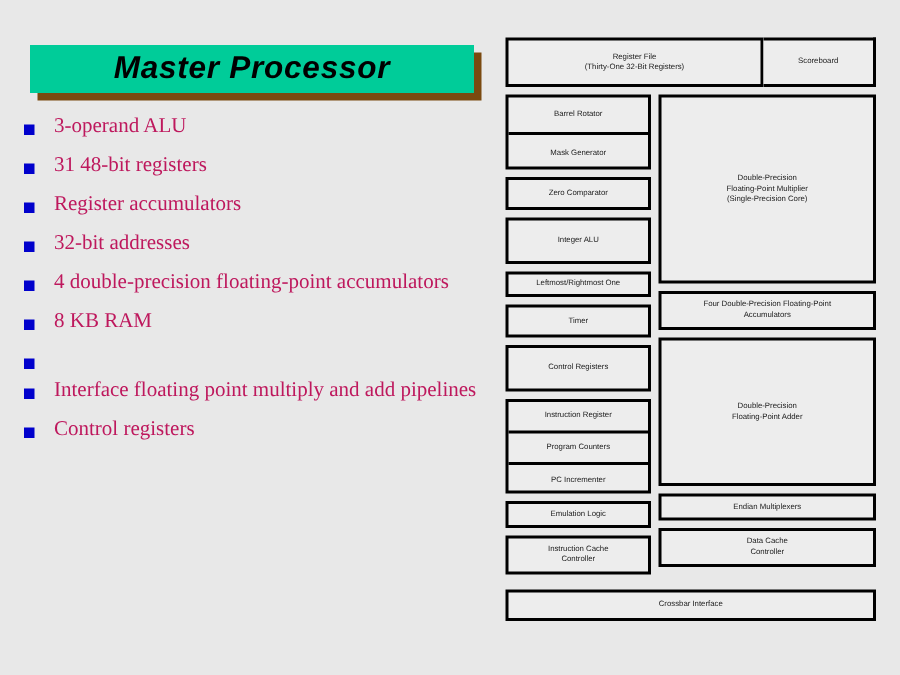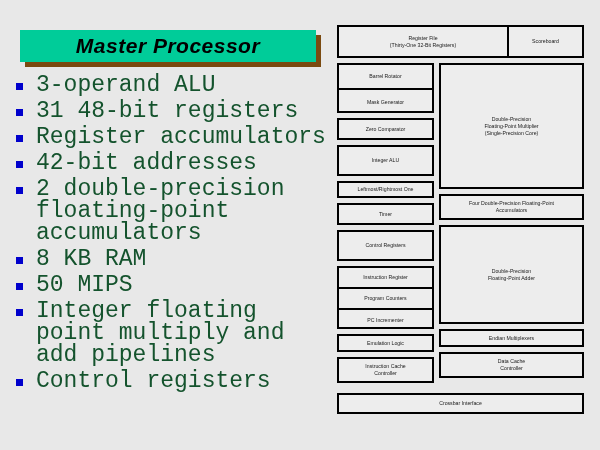--- a/index.html
+++ b/index.html
@@ -34,23 +34,23 @@
   .bullets{position:absolute;left:16px;top:74px;width:316px;}
   .bullet-row{
     display:flex;align-items:flex-start;
     margin-bottom:4px;
   }
   .bullet-mark{
     width:7px;height:7px;background:#0000cc;
     margin-top:9px;margin-right:13px;flex:0 0 auto;
   }
   .bullet-text{
-    color:#14532d;
-    font-family:Liberation Mono, monospace;
-    font-size:23px;line-height:22px;
+    color:#be185d;
+    font-family:Liberation Serif, serif;
+    font-size:14px;line-height:22px;
     letter-spacing:0px;
   }
 
   
   .diagram{position:absolute;left:337px;top:25px;width:247px;}
   .blk{
     border:2px solid #000;
     background:#ededed;
     box-sizing:border-box;
     display:flex;align-items:center;justify-content:center;
@@ -99,37 +99,36 @@
     <div class="bullet-row">
       <div class="bullet-mark"></div>
       <div class="bullet-text">31 48-bit registers</div>
     </div>
     <div class="bullet-row">
       <div class="bullet-mark"></div>
       <div class="bullet-text">Register accumulators</div>
     </div>
     <div class="bullet-row">
       <div class="bullet-mark"></div>
-      <div class="bullet-text">42-bit addresses</div>
-    </div>
-    <div class="bullet-row">
-      <div class="bullet-mark"></div>
-      <div class="bullet-text">2 double-precision floating-point accumulators</div>
+      <div class="bullet-text">32-bit addresses</div>
+    </div>
+    <div class="bullet-row">
+      <div class="bullet-mark"></div>
+      <div class="bullet-text">4 double-precision floating-point accumulators</div>
     </div>
     <div class="bullet-row">
       <div class="bullet-mark"></div>
       <div class="bullet-text">8 KB RAM</div>
     </div>
     <div class="bullet-row">
       <div class="bullet-mark"></div>
-      <div class="bullet-text">50 MIPS</div>
-    </div>
-    <div class="bullet-row">
-      <div class="bullet-mark"></div>
-      <div class="bullet-text">Integer floating point multiply and add pipelines</div>
+    </div>
+    <div class="bullet-row">
+      <div class="bullet-mark"></div>
+      <div class="bullet-text">Interface floating point multiply and add pipelines</div>
     </div>
     <div class="bullet-row">
       <div class="bullet-mark"></div>
       <div class="bullet-text">Control registers</div>
     </div>
   </div>
 
   <div class="diagram">
 
     <div class="row-top">

